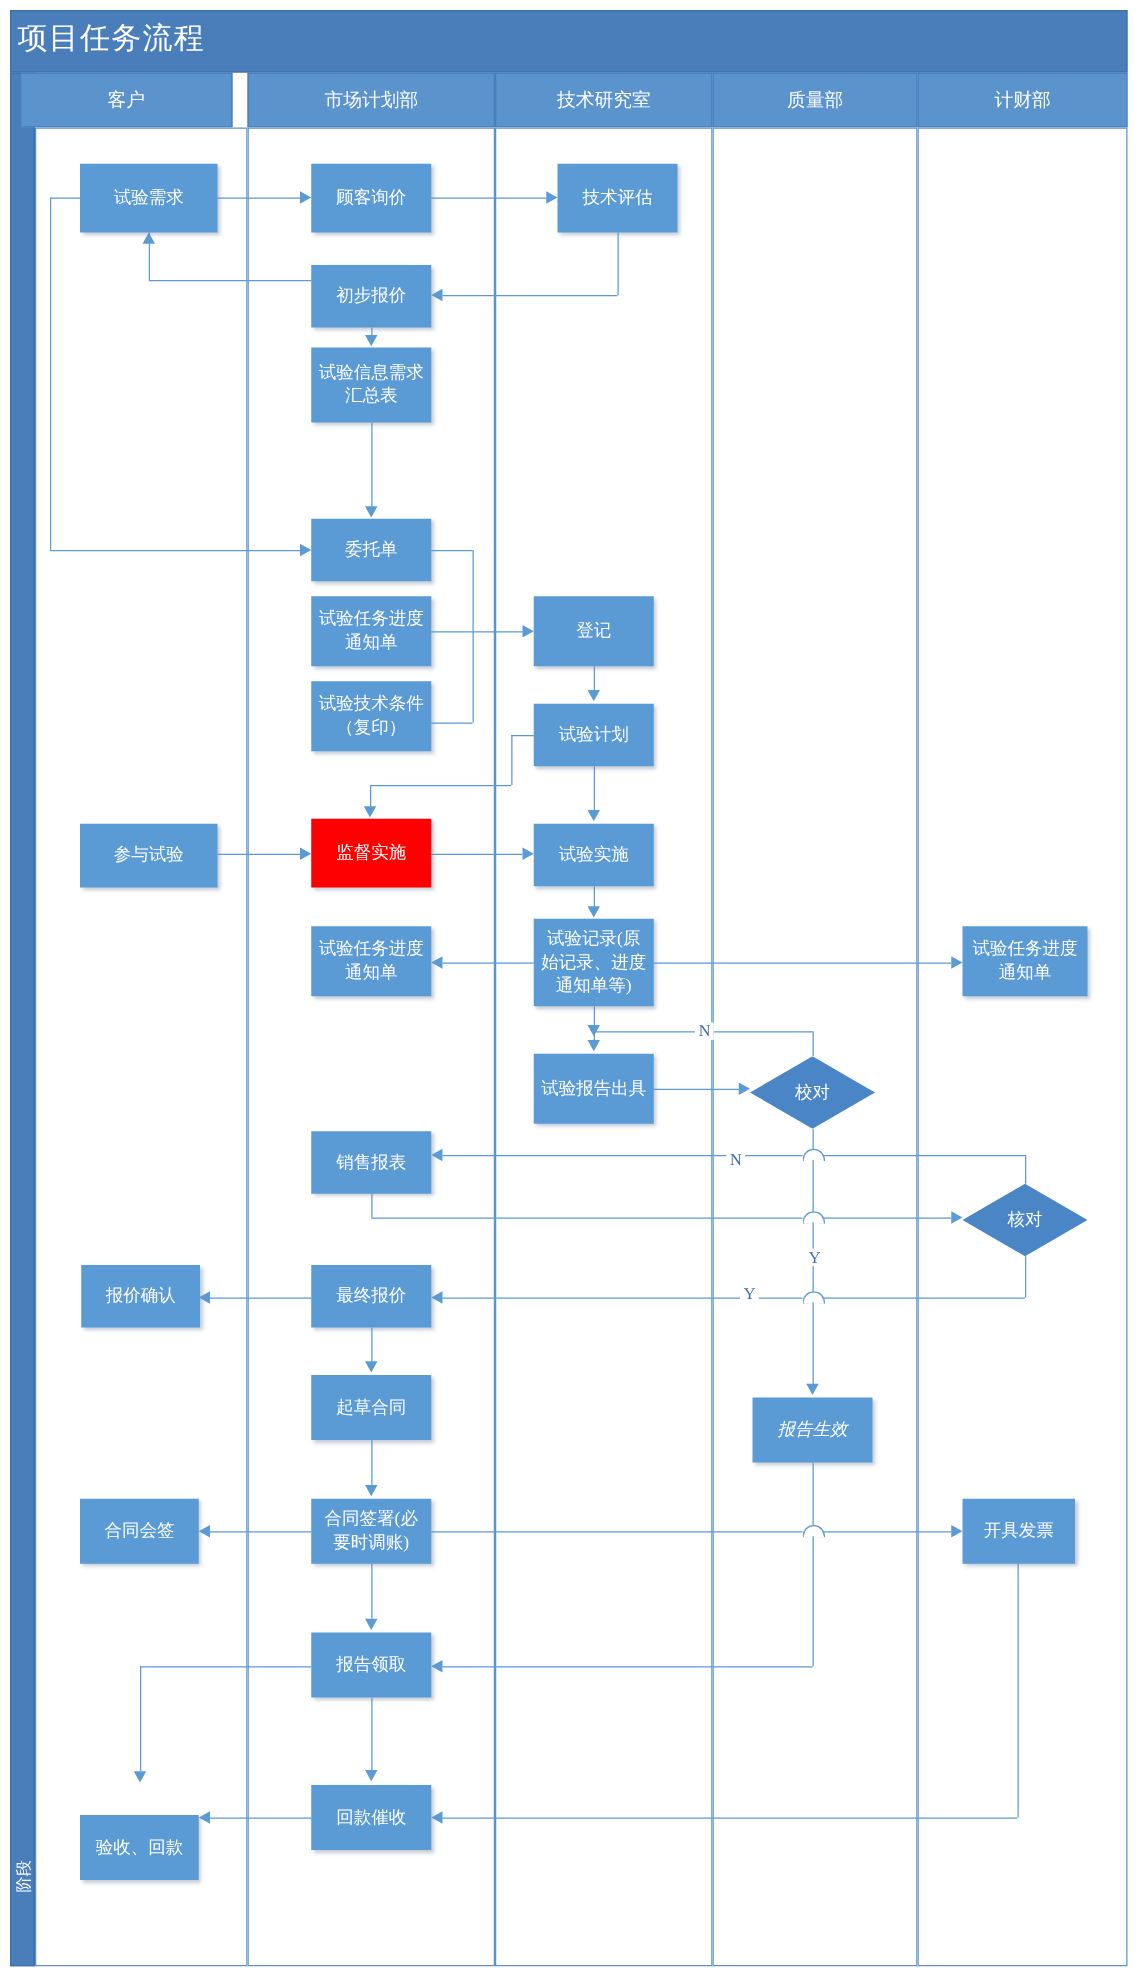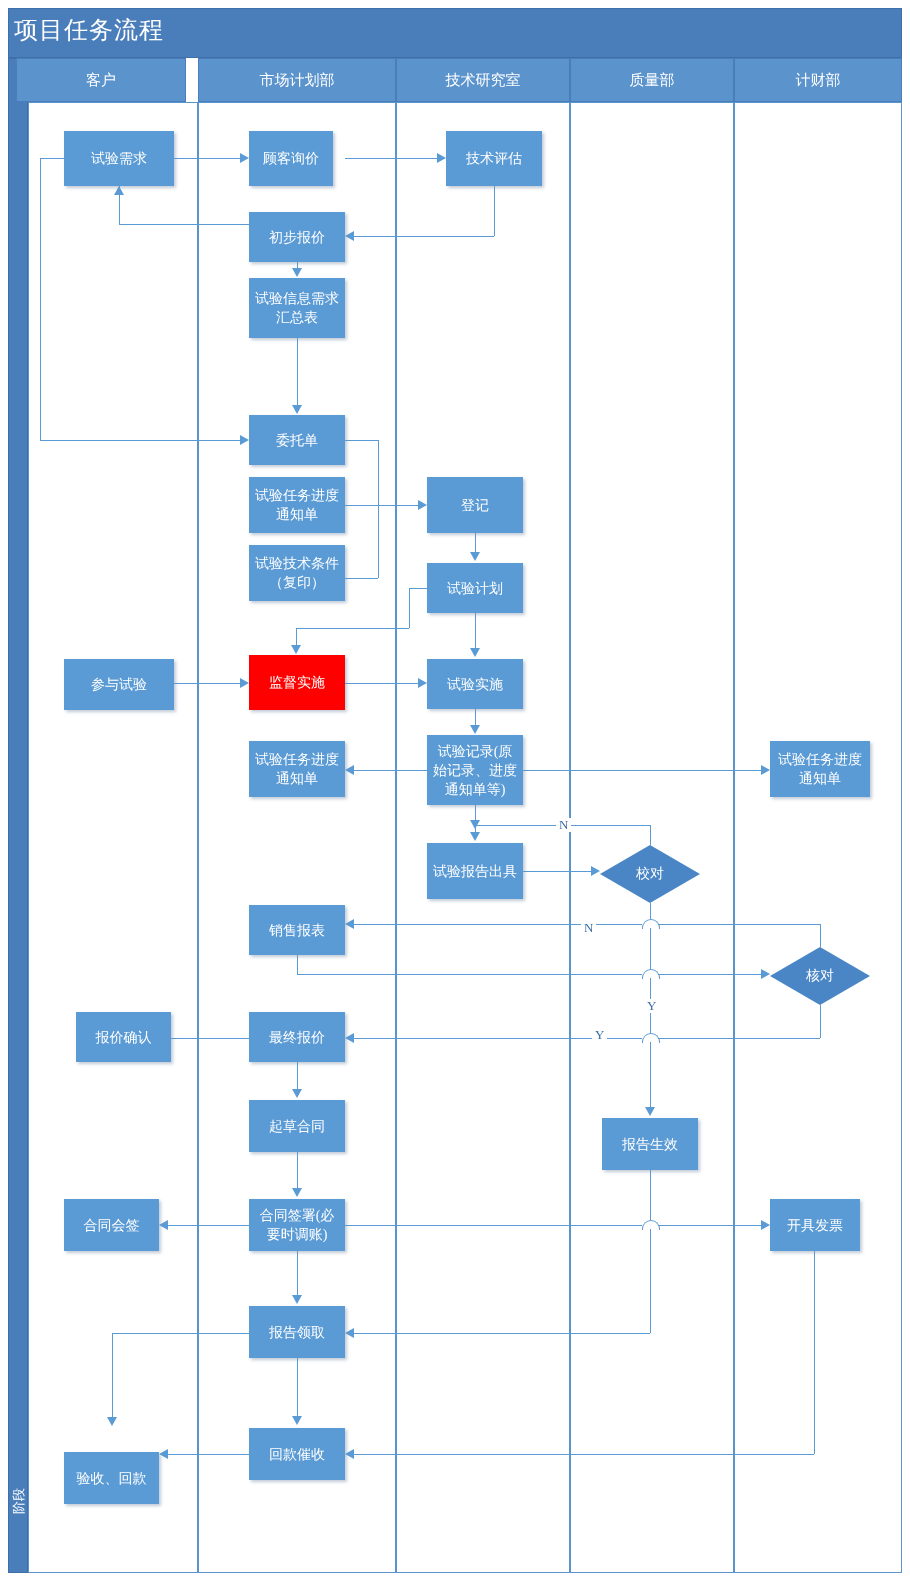--- a/index.html
+++ b/index.html
@@ -216,21 +216,21 @@
     <div class="arr l" style="left:345px;top:1449px;"></div>
 
     <div class="h" style="left:168px;top:1454px;width:81px;"></div>
     <div class="arr l" style="left:159px;top:1449px;"></div>
   </div>
 
   <div id="node-layer">
       <div class="node" style="left: 64px; top: 131px; width: 110px; height: 55px;">
         <span>试验需求</span>
       </div>
-      <div class="node" style="left: 249px; top: 131px; width: 84px; height: 55px;">
+      <div class="node" style="left: 249px; top: 131px; width: 96px; height: 55px;">
         <span>顾客询价</span>
       </div>
       <div class="node" style="left: 446px; top: 131px; width: 96px; height: 55px;">
         <span>技术评估</span>
       </div>
       <div class="node" style="left: 249px; top: 212px; width: 96px; height: 50px;">
         <span>初步报价</span>
       </div>
       <div class="node" style="left: 249px; top: 278px; width: 96px; height: 60px;">
         <span>试验信息需求汇总表</span>
@@ -267,30 +267,30 @@
       </div>
       <div class="node" style="left: 770px; top: 741px; width: 100px; height: 56px;">
         <span>试验任务进度通知单</span>
       </div>
       <div class="node" style="left: 427px; top: 843px; width: 96px; height: 56px;">
         <span>试验报告出具</span>
       </div>
       <div class="node" style="left: 249px; top: 905px; width: 96px; height: 50px;">
         <span>销售报表</span>
       </div>
-      <div class="node" style="left: 76px; top: 1012px; width: 95px; height: 50px;">
+      <div class="node" style="left: 65px; top: 1012px; width: 95px; height: 50px;">
         <span>报价确认</span>
       </div>
       <div class="node" style="left: 249px; top: 1012px; width: 96px; height: 50px;">
         <span>最终报价</span>
       </div>
       <div class="node" style="left: 249px; top: 1100px; width: 96px; height: 52px;">
         <span>起草合同</span>
       </div>
-      <div class="node" style="left: 602px; top: 1118px; width: 96px; height: 52px;">
+      <div class="node" style="left: 602px; top: 1118px; width: 96px; height: 52px; font-style: italic;">
         <span>报告生效</span>
       </div>
       <div class="node" style="left: 64px; top: 1199px; width: 95px; height: 52px;">
         <span>合同会签</span>
       </div>
       <div class="node" style="left: 249px; top: 1199px; width: 96px; height: 52px;">
         <span>合同签署(必要时调账)</span>
       </div>
       <div class="node" style="left: 770px; top: 1199px; width: 90px; height: 52px;">
         <span>开具发票</span>

